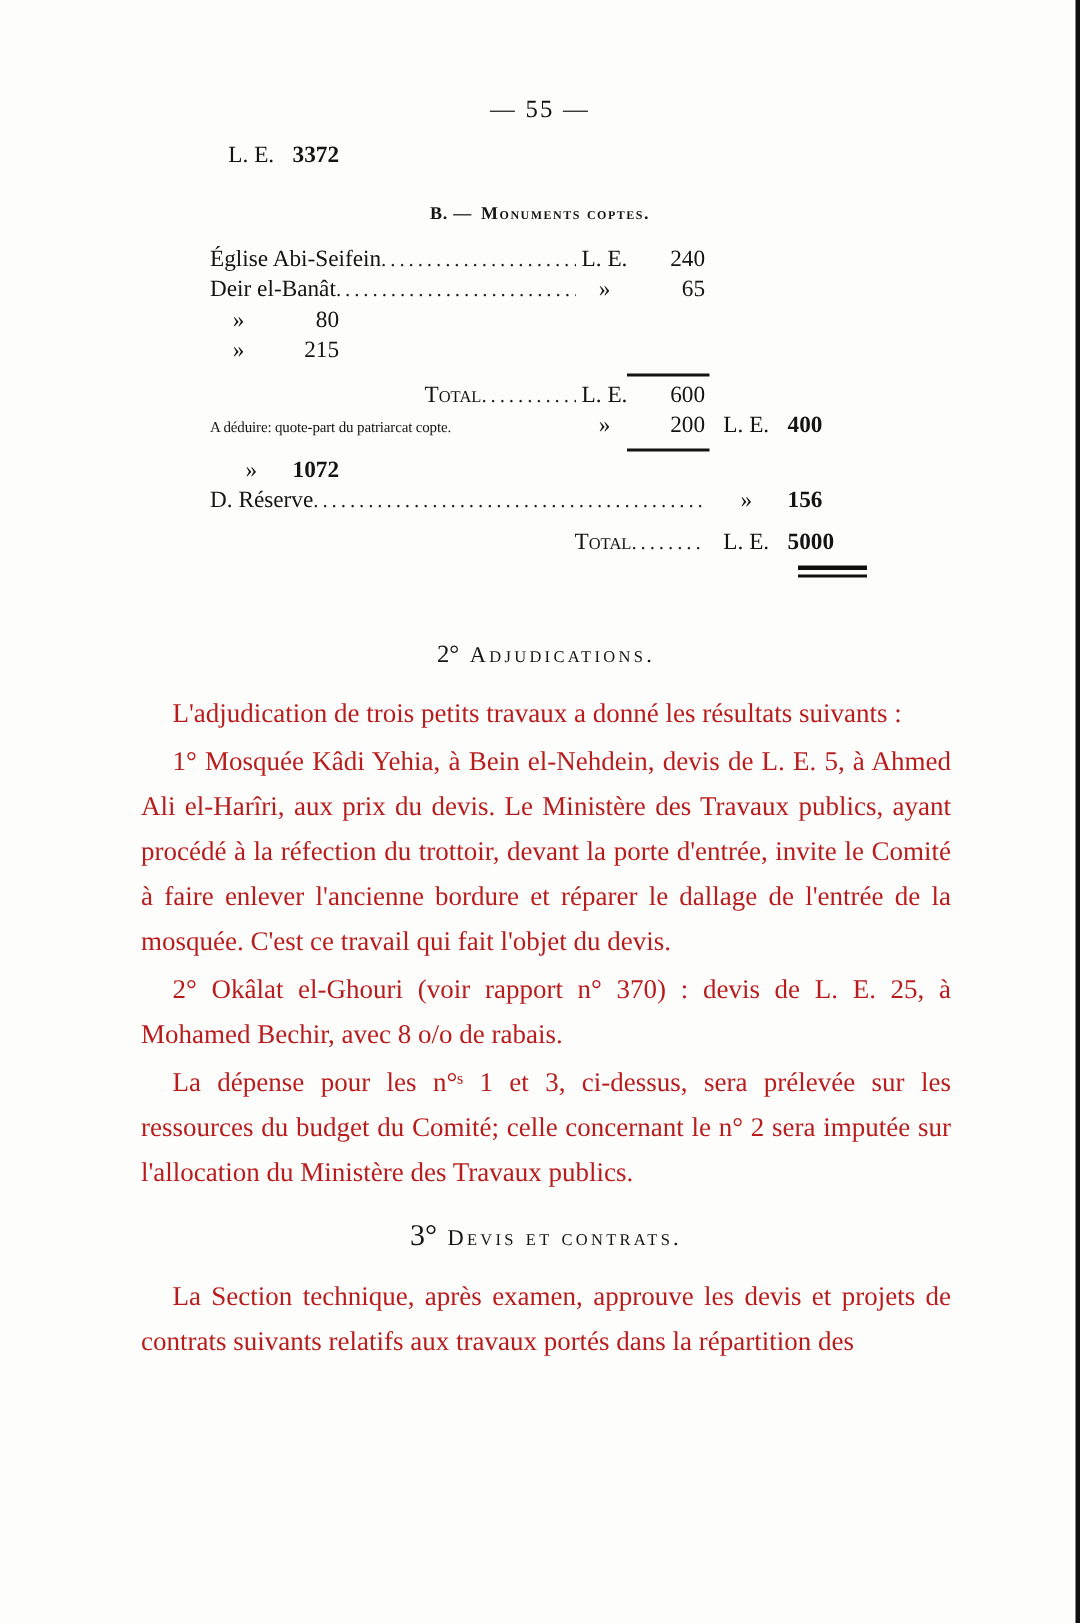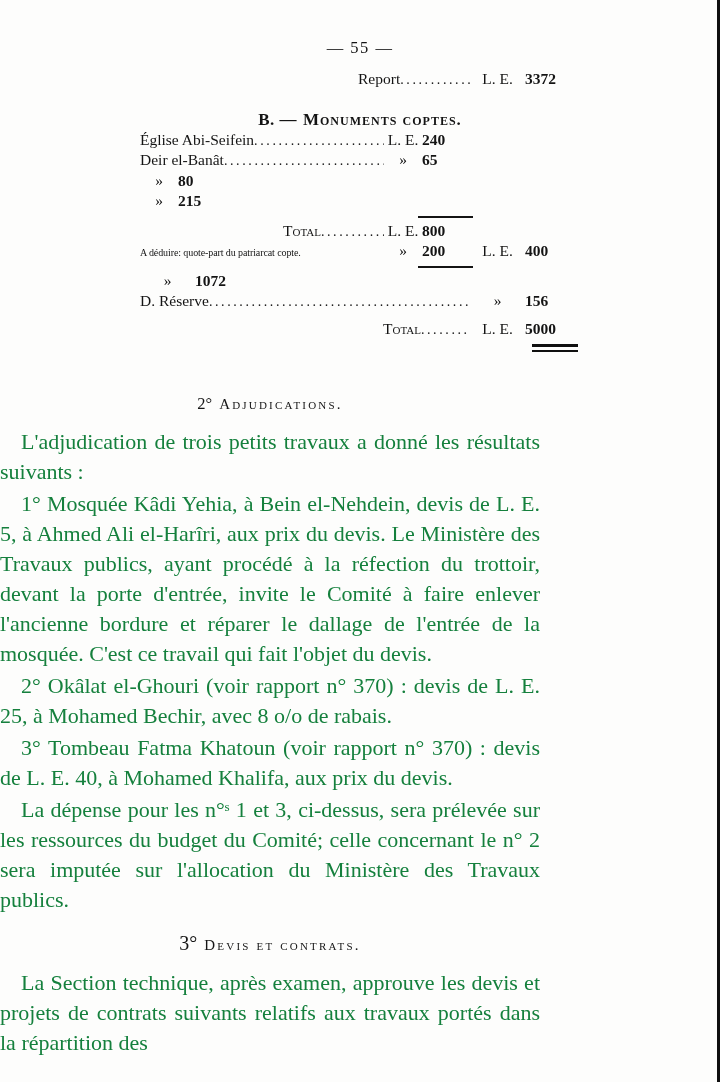--- a/index.html
+++ b/index.html
@@ -13,94 +13,90 @@
     position:relative;
     overflow:hidden;
   }
   .page { width:720px; height:1082px; position:relative; overflow:hidden; }
   .scan-edge {
     position:absolute; top:0; right:0; width:3px; height:1082px;
     background:#101010;
   }
 
   .page-number {
-    padding-top:38px; text-align:center;
+    padding-top:63px; text-align:center;
     font-size:16.5px; letter-spacing:1.5px; color:#141414;
   }
 
   
   .tbl { width:437px; margin-left:140px; font-size:15.5px; color:#141414; }
   .report-tbl { margin-top:11px; }
-  .main-tbl { }
+  .main-tbl { margin-top:13px; }
   .row { display:flex; align-items:baseline; line-height:20.5px; height:20.5px; }
   .lbl { flex:1; display:flex; align-items:baseline; overflow:hidden; white-space:nowrap; min-width:0; }
   .pad218 { padding-left:218px; }
   .pad143 { padding-left:143px; }
   .pad243 { padding-left:243px; }
   .leader { flex:1; overflow:hidden; white-space:nowrap; min-width:0; }
   .leader::after {
     content:"....................................................................................";
     letter-spacing:2.6px; font-size:14px; color:#1c1c1c;
   }
   .cur1 { width:38px; text-align:center; flex:none; }
-  .amt1 { width:48px; text-align:left; flex:none; font-weight:bold; }
+  .amt1 { width:48px; text-align:right; flex:none; font-weight:normal; }
   .cur2 { width:55px; text-align:center; flex:none; }
   .amt2 { width:52px; flex:none; font-weight:bold; }
   .sp { visibility:hidden; }
   .sc { font-variant:small-caps; }
   .condensed { font-size:10px; letter-spacing:-0.1px; }
   .r-grandtotal { margin-top:7px; }
 
   .rule-inner {
     margin:4px 0 3px 278px; width:55px; height:0;
     border-top:2px solid #141414;
   }
   .rule-final {
     margin:5px 0 0 392px; width:46px; height:8px;
     border-top:3px solid #101010; border-bottom:2.5px solid #101010;
   }
 
   
   .heading-b {
     margin-top:20px; text-align:center;
-    font-size:17px; font-weight:bold; color:#141414; letter-spacing:0.5px;
+    font-size:12px; font-weight:bold; color:#141414; letter-spacing:0.5px;
   }
   .heading-b .prefix { margin-right:6px; }
   .heading-b .sc-title { font-variant:small-caps; letter-spacing:1px; }
 
   
-  .content { width:540px; }
+  .content { width:540px; margin-left:94px; }
   .sec-h { text-align:center; font-weight:normal; color:#151515; }
   .sec-h .sec-num { font-size:16.5px; margin-right:7px; }
   .sec-h .sec-title { font-size:15px; font-variant:small-caps; letter-spacing:2.2px; }
   .sec-h.sec2 { margin-top:36px; }
   .sec-h.sec3 { margin-top:14px; }
   .sec-h.sec3 .sec-num { font-size:20px; }
 
   .para {
-    font-size:22px; line-height:30px;
+    font-size:18px; line-height:30px;
     text-align:justify; text-indent:21px;
-    margin-top:2px; color:#15803d;
+    margin-top:2px; color:#b91c1c;
   }
   .para.first-after-heading { margin-top:12px; }
 </style>
 </head>
 <body>
 
 <div class="page">
   <div class="scan-edge"></div>
 
   <div class="page-number">— 55 —</div>
 
   <div class="tbl report-tbl">
     <div class="row">
-      <div class="lbl pad218">
-        <span>Report</span>
-        <span class="leader"></span>
-      </div>
       <div class="cur2">L. E.</div>
       <div class="amt2">3372</div>
     </div>
   </div>
 
   <h2 class="heading-b">
     <span class="prefix">B. —</span><span class="sc-title">Monuments coptes.</span>
   </h2>
 
   <div class="tbl main-tbl">
@@ -142,21 +138,21 @@
     </div>
 
     <div class="rule-inner"></div>
 
     <div class="row">
       <div class="lbl pad143">
         <span class="sc">Total</span>
         <span class="leader"></span>
       </div>
       <div class="cur1">L. E.</div>
-      <div class="amt1">800</div>
+      <div class="amt1">600</div>
       <div class="cur2 sp"></div>
       <div class="amt2 sp"></div>
     </div>
 
     <div class="row">
       <div class="lbl">
         <span class="condensed">A déduire: quote-part du patriarcat copte.</span>
       </div>
       <div class="cur1">»</div>
       <div class="amt1">200</div>
@@ -193,21 +189,20 @@
   </div>
 
   <div class="content">
     <h2 class="sec-h sec2">
       <span class="sec-num">2°</span><span class="sec-title">Adjudications.</span>
     </h2>
 
     <p class="para first-after-heading">L'adjudication de trois petits travaux a donné les résultats suivants :</p>
     <p class="para">1° Mosquée Kâdi Yehia, à Bein el-Nehdein, devis de L. E. 5, à Ahmed Ali el-Harîri, aux prix du devis. Le Ministère des Travaux publics, ayant procédé à la réfection du trottoir, devant la porte d'entrée, invite le Comité à faire enlever l'ancienne bordure et réparer le dallage de l'entrée de la mosquée. C'est ce travail qui fait l'objet du devis.</p>
     <p class="para">2° Okâlat el-Ghouri (voir rapport n° 370) : devis de L. E. 25, à Mohamed Bechir, avec 8 o/o de rabais.</p>
-    <p class="para">3° Tombeau Fatma Khatoun (voir rapport n° 370) : devis de L. E. 40, à Mohamed Khalifa, aux prix du devis.</p>
     <p class="para">La dépense pour les n°ˢ 1 et 3, ci-dessus, sera prélevée sur les ressources du budget du Comité; celle concernant le n° 2 sera imputée sur l'allocation du Ministère des Travaux publics.</p>
   </div>
 
   <div class="content">
     <h2 class="sec-h sec3">
       <span class="sec-num">3°</span><span class="sec-title">Devis et contrats.</span>
     </h2>
 
     <p class="para first-after-heading">La Section technique, après examen, approuve les devis et projets de contrats suivants relatifs aux travaux portés dans la répartition des</p>
   </div>

